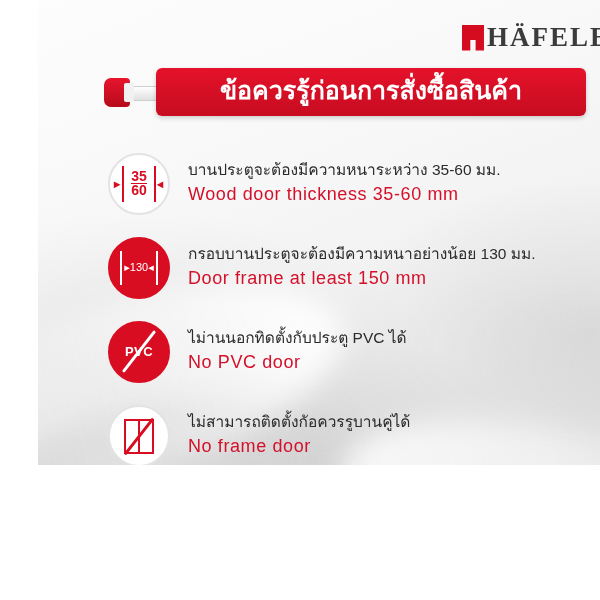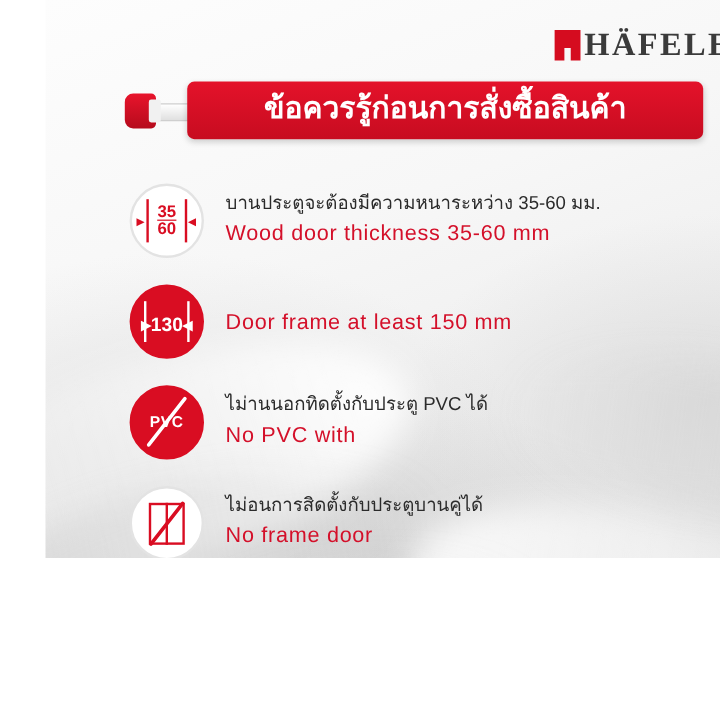--- a/index.html
+++ b/index.html
@@ -208,22 +208,22 @@
   .ic1 .ar-l { left: 6px; }
   .ic1 .ar-r { left: 49px; }
 
   
   .ic2 .txt {
     position: absolute;
     left: 0; right: 0;
     top: 24px;
     text-align: center;
     color: #ffffff;
-    font-size: 16px;
-    font-weight: bold;
+    font-size: 11px;
+    font-weight: normal;
   }
   .ic2 .bl, .ic2 .br {
     position: absolute;
     top: 14px;
     width: 2px;
     height: 34px;
     background: #ffffff;
   }
   .ic2 .bl { left: 12px; }
   .ic2 .br { left: 48px; }
@@ -355,44 +355,45 @@
     <div class="row">
       <div class="icon-box ic2">
         <div class="circle filled"></div>
         <div class="bl"></div>
         <div class="br"></div>
         <div class="txt">
           <span>▸</span><span>130</span><span>◂</span>
         </div>
       </div>
       <div class="texts">
+        <div class="th">กรอบบานประตูจะต้องมีความหนาอย่างน้อย 130 มม.</div>
         <div class="en">Door frame at least 150 mm</div>
       </div>
     </div>
 
 
     <div class="row">
       <div class="icon-box ic4">
         <div class="circle filled"></div>
         <div class="pvc">PVC</div>
         <div class="slash white"></div>
       </div>
       <div class="texts">
         <div class="th">ไม่านนอกทิดตั้งกับประตู PVC ได้</div>
-        <div class="en">No PVC with</div>
+        <div class="en">No PVC door</div>
       </div>
     </div>
 
     <div class="row">
       <div class="icon-box ic5">
         <div class="circle"></div>
         <div class="doorbox"></div>
         <div class="mid"></div>
         <div class="slash2"></div>
       </div>
       <div class="texts">
-        <div class="th">ไม่อนการสิดตั้งกับประตูบานคู่ได้</div>
+        <div class="th">ไม่สามารถติดตั้งกัอควรรูบานคู่ได้</div>
         <div class="en">No frame door</div>
       </div>
     </div>
 
   </div>
 </div>
 
 </body></html>

